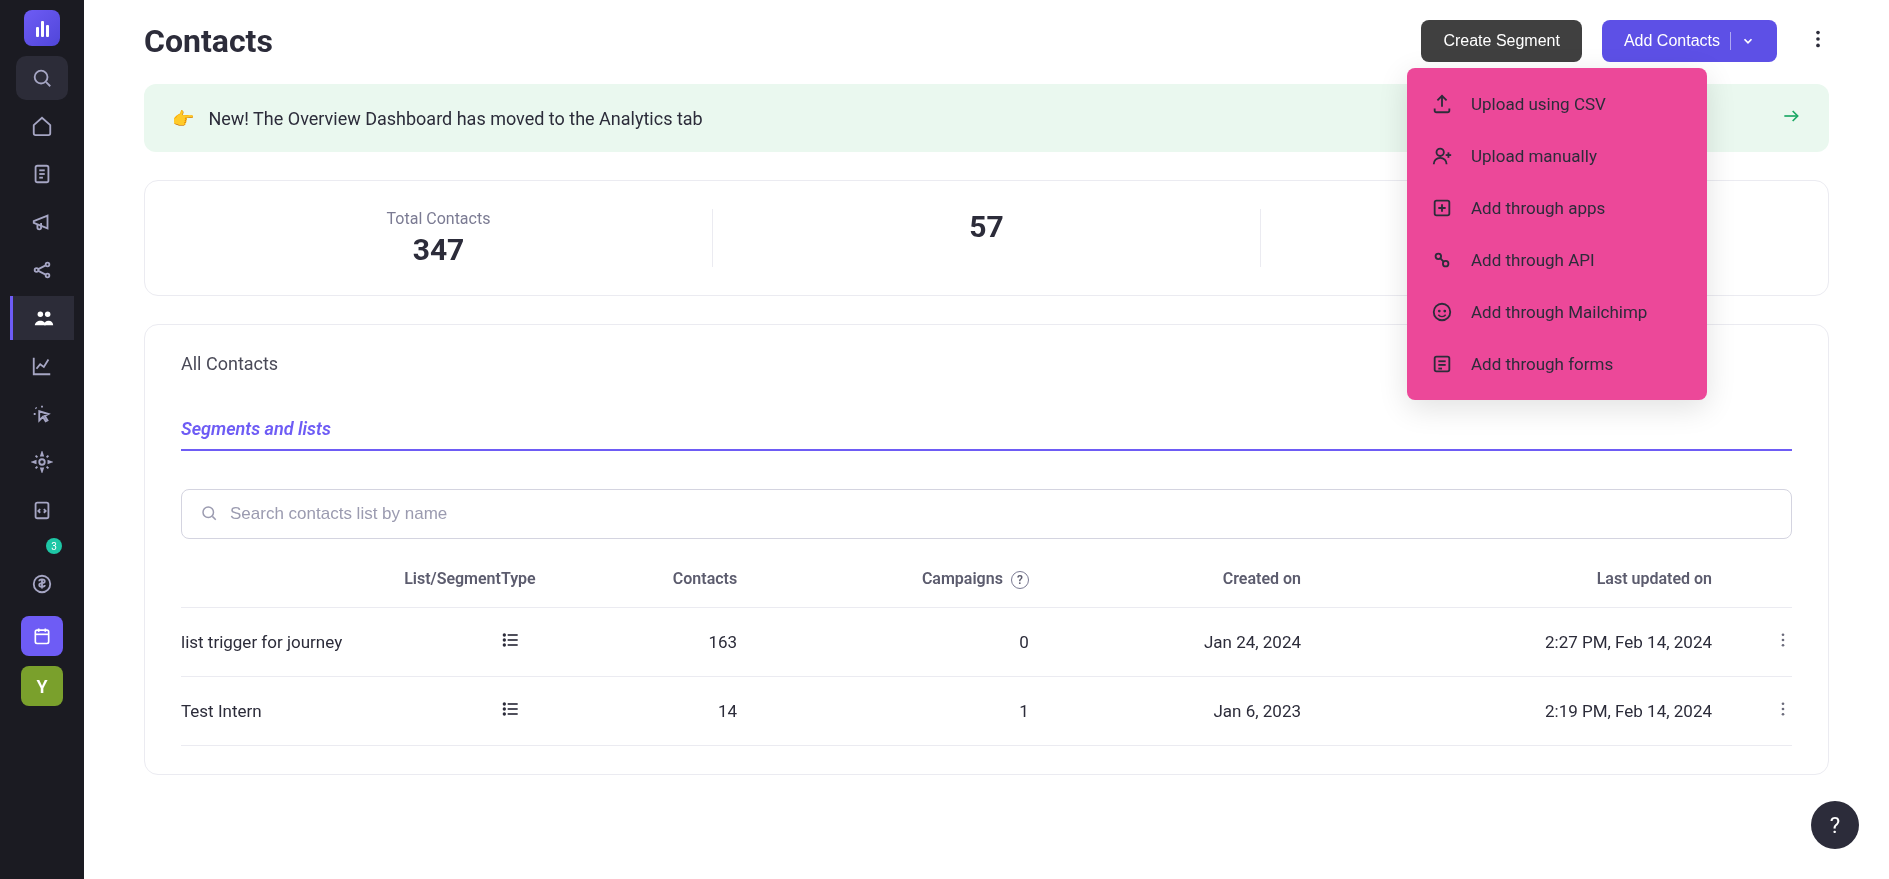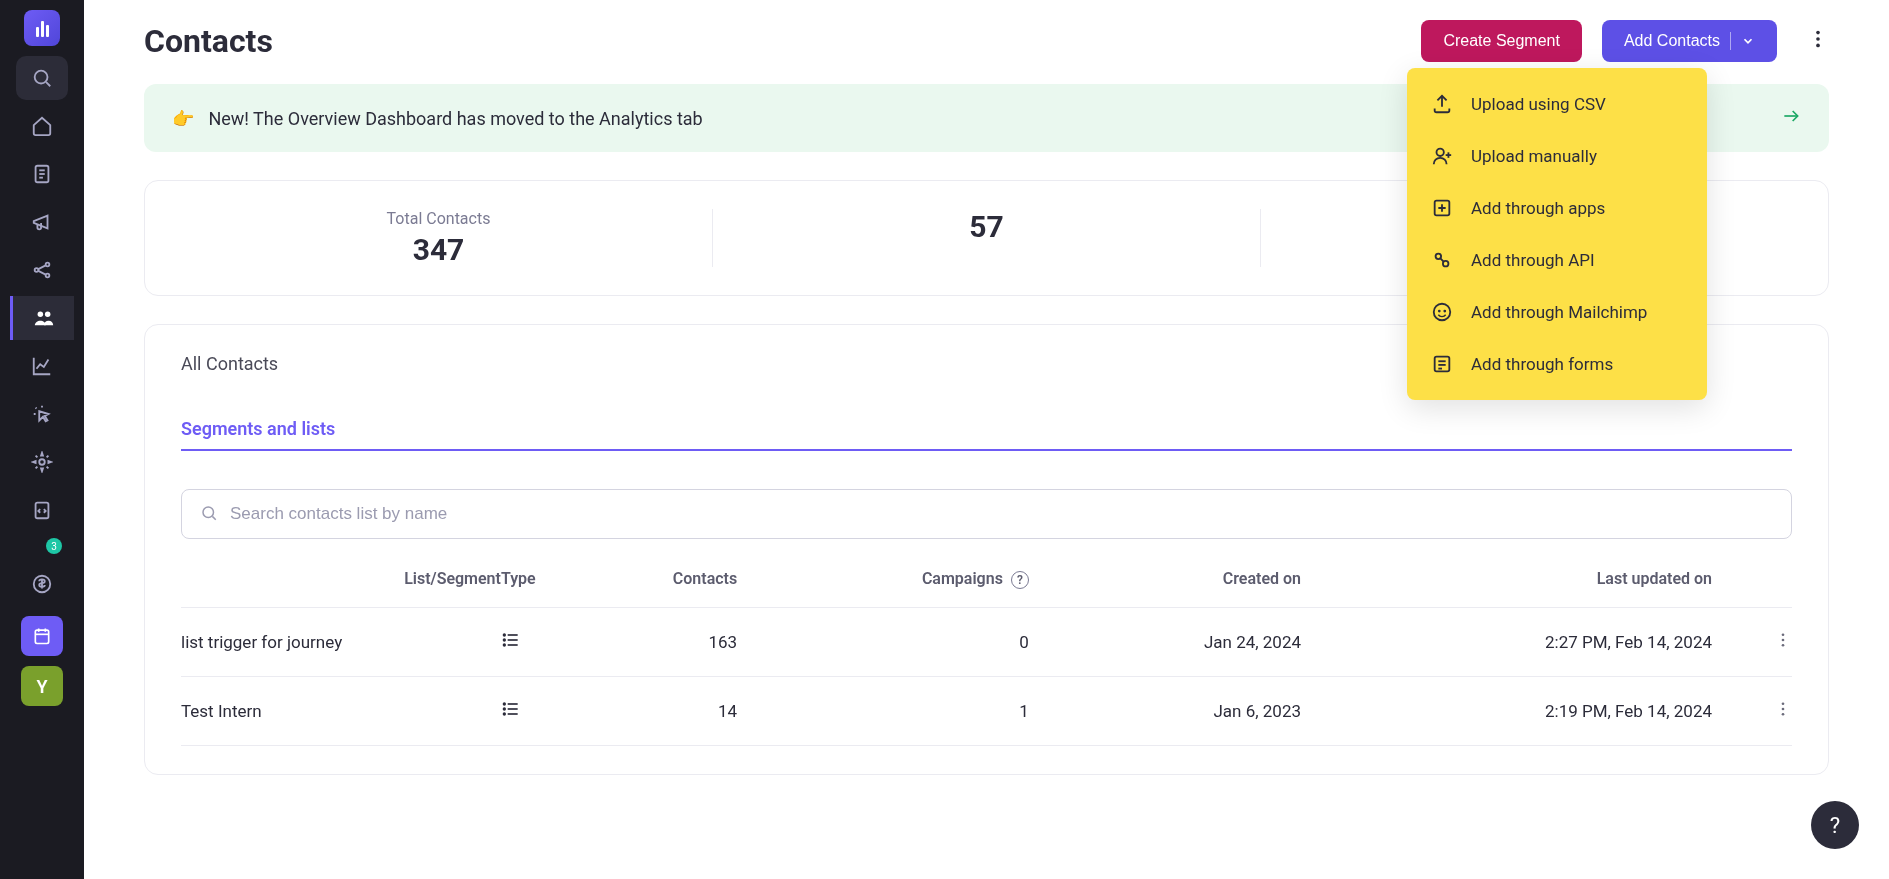--- a/index.html
+++ b/index.html
@@ -128,21 +128,21 @@
     }
     .btn {
       border: none;
       border-radius: 8px;
       padding: 12px 22px;
       font-size: 16px;
       cursor: pointer;
       color: #fff;
     }
     .btn-secondary {
-      background: #be185d;
+      background: #404040;
       margin-right: 20px;
     }
     .btn-primary {
       background: #5d50e6;
       display: flex;
       align-items: center;
       gap: 10px;
     }
     .btn-primary .divider {
       width: 1px;
@@ -215,20 +215,21 @@
     .tab {
       font-size: 18px;
       color: #4a4a58;
       padding-bottom: 10px;
       cursor: pointer;
     }
     .tab.active {
       color: #6e5cf5;
       font-weight: 600;
       border-bottom: 2px solid #6e5cf5;
+      font-style: italic;
     }
 
     .search-box {
       border: 1px solid #d4d4e0;
       border-radius: 8px;
       padding: 14px 18px;
       display: flex;
       align-items: flex-start;
       gap: 12px;
       margin-bottom: 30px;
@@ -275,21 +276,21 @@
       font-size: 12px;
       margin-left: 4px;
       vertical-align: middle;
     }
 
     
     .dropdown {
       position: absolute;
       top: 68px;
       right: 182px;
-      background: #fde047;
+      background: #ec4899;
       box-shadow: 0 8px 30px rgba(0,0,0,0.12);
       border-radius: 8px;
       width: 300px;
       padding: 10px 0;
       z-index: 100;
     }
     .dropdown-item {
       display: flex;
       align-items: center;
       gap: 18px;

